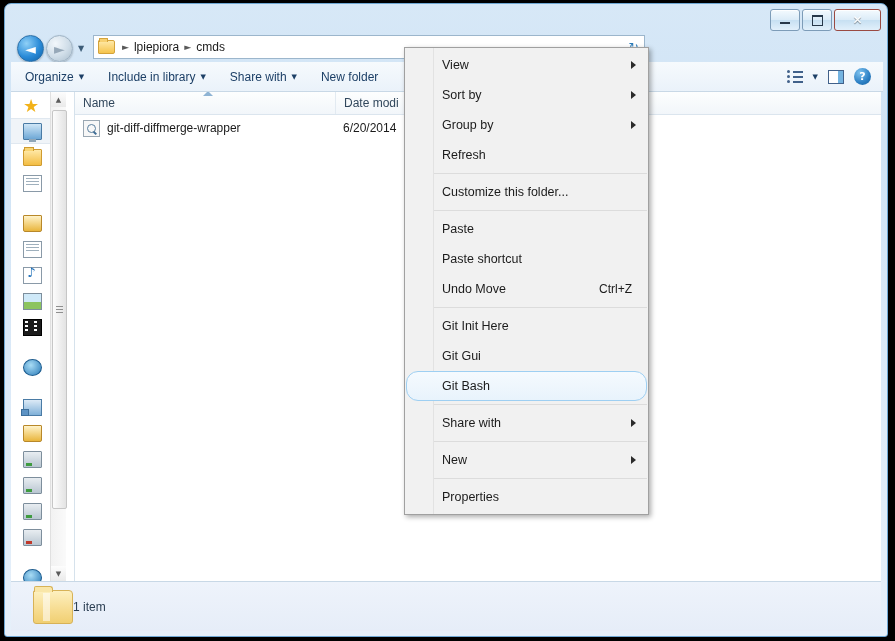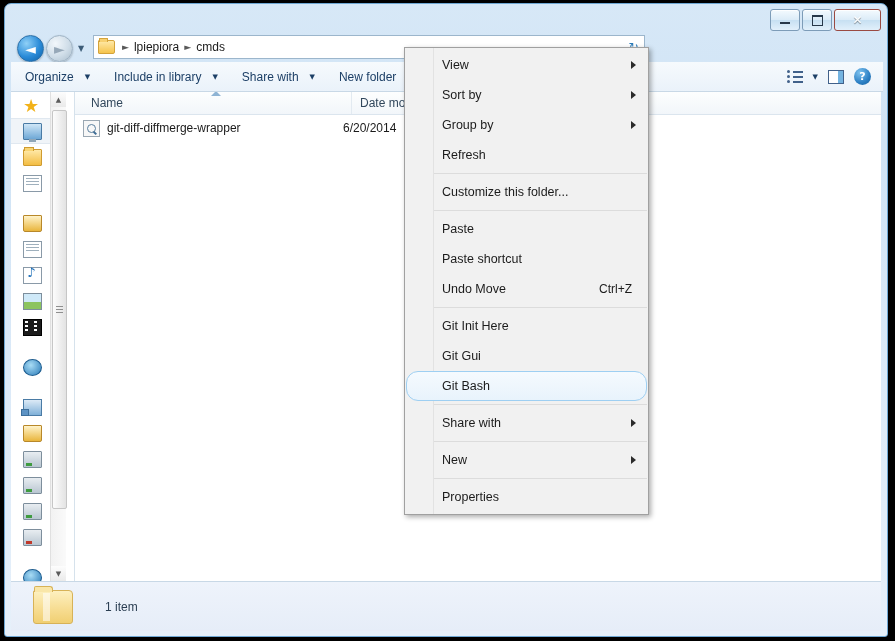--- a/index.html
+++ b/index.html
@@ -88,21 +88,21 @@
 
   
   .toolbar{
     position:absolute;left:6px;top:58px;width:872px;height:30px;
     background:linear-gradient(to bottom,#f6fafd 0%,#eaf2fa 100%);
     border-bottom:1px solid #c8d8e6;box-sizing:border-box;
     display:flex;align-items:center;
   }
   .tbtn{
     font-size:12px;color:#1c3f66;padding:4px 9px;margin-left:4px;
-    display:flex;align-items:center;gap:11px;border:1px solid transparent;border-radius:2px;
+    display:flex;align-items:center;gap:5px;border:1px solid transparent;border-radius:2px;
     white-space:nowrap;
   }
   .tcaret{font-size:7px;color:#1c3f66;font-family:"DejaVu Sans",sans-serif;}
   .tb-right{margin-left:auto;display:flex;align-items:center;gap:10px;padding-right:12px;}
   .viewicon{width:16px;height:14px;position:relative;}
   .viewicon i{position:absolute;left:6px;height:2px;width:10px;background:#41618a;display:block;}
   .viewicon i:nth-child(1){top:1px;}
   .viewicon i:nth-child(2){top:6px;}
   .viewicon i:nth-child(3){top:11px;}
   .viewicon b{position:absolute;left:0;width:3px;height:3px;background:#41618a;border-radius:50%;}
@@ -170,21 +170,21 @@
   }
 
   .content{
     position:absolute;left:70px;top:88px;right:6px;bottom:55px;
     background:#fff;overflow:hidden;
   }
   .colheader{
     height:22px;background:linear-gradient(to bottom,#fdfefe,#f2f6fa);
     border-bottom:1px solid #dbe5ee;display:flex;align-items:center;position:relative;
   }
-  .col{font-size:12px;color:#31475c;padding-left:8px;box-sizing:border-box;position:relative;height:22px;line-height:22px;margin-left:8px;}
+  .col{font-size:12px;color:#31475c;padding-left:8px;box-sizing:border-box;position:relative;height:22px;line-height:22px;}
   .col + .col{border-left:1px solid #e2eaf1;}
   .col.name{width:260px;}
   .col.date{width:115px;}
   .col.type{width:120px;}
   .col.size{width:90px;}
   .sortmark{
     position:absolute;left:128px;top:-1px;width:0;height:0;
     border-left:5px solid transparent;border-right:5px solid transparent;border-bottom:5px solid #8fb4d4;
   }
   .filerow{height:26px;display:flex;align-items:center;font-size:12px;color:#1a1a1a;}
@@ -216,21 +216,21 @@
     border:1px solid #d7b257;border-radius:2px 4px 3px 3px;
   }
   .status-folder:before{
     content:"";position:absolute;left:0;top:-5px;width:17px;height:5px;
     background:#f9e6a8;border:1px solid #d7b257;border-bottom:none;border-radius:2px 3px 0 0;
   }
   .status-folder:after{
     content:"";position:absolute;left:9px;top:2px;width:7px;height:28px;
     background:rgba(255,255,255,.55);
   }
-  .status-text{font-size:12px;color:#2b3e52;margin-left:32px;}
+  .status-text{font-size:12px;color:#2b3e52;}
 
   
   .ctxmenu{
     position:absolute;left:404px;top:47px;width:245px;
     background:#f1f1f1;border:1px solid #a0a0a0;
     box-shadow:2px 2px 5px rgba(0,0,0,.33);
     padding:2px 0;box-sizing:border-box;
     z-index:50;
   }
   .ctx-gutter{

